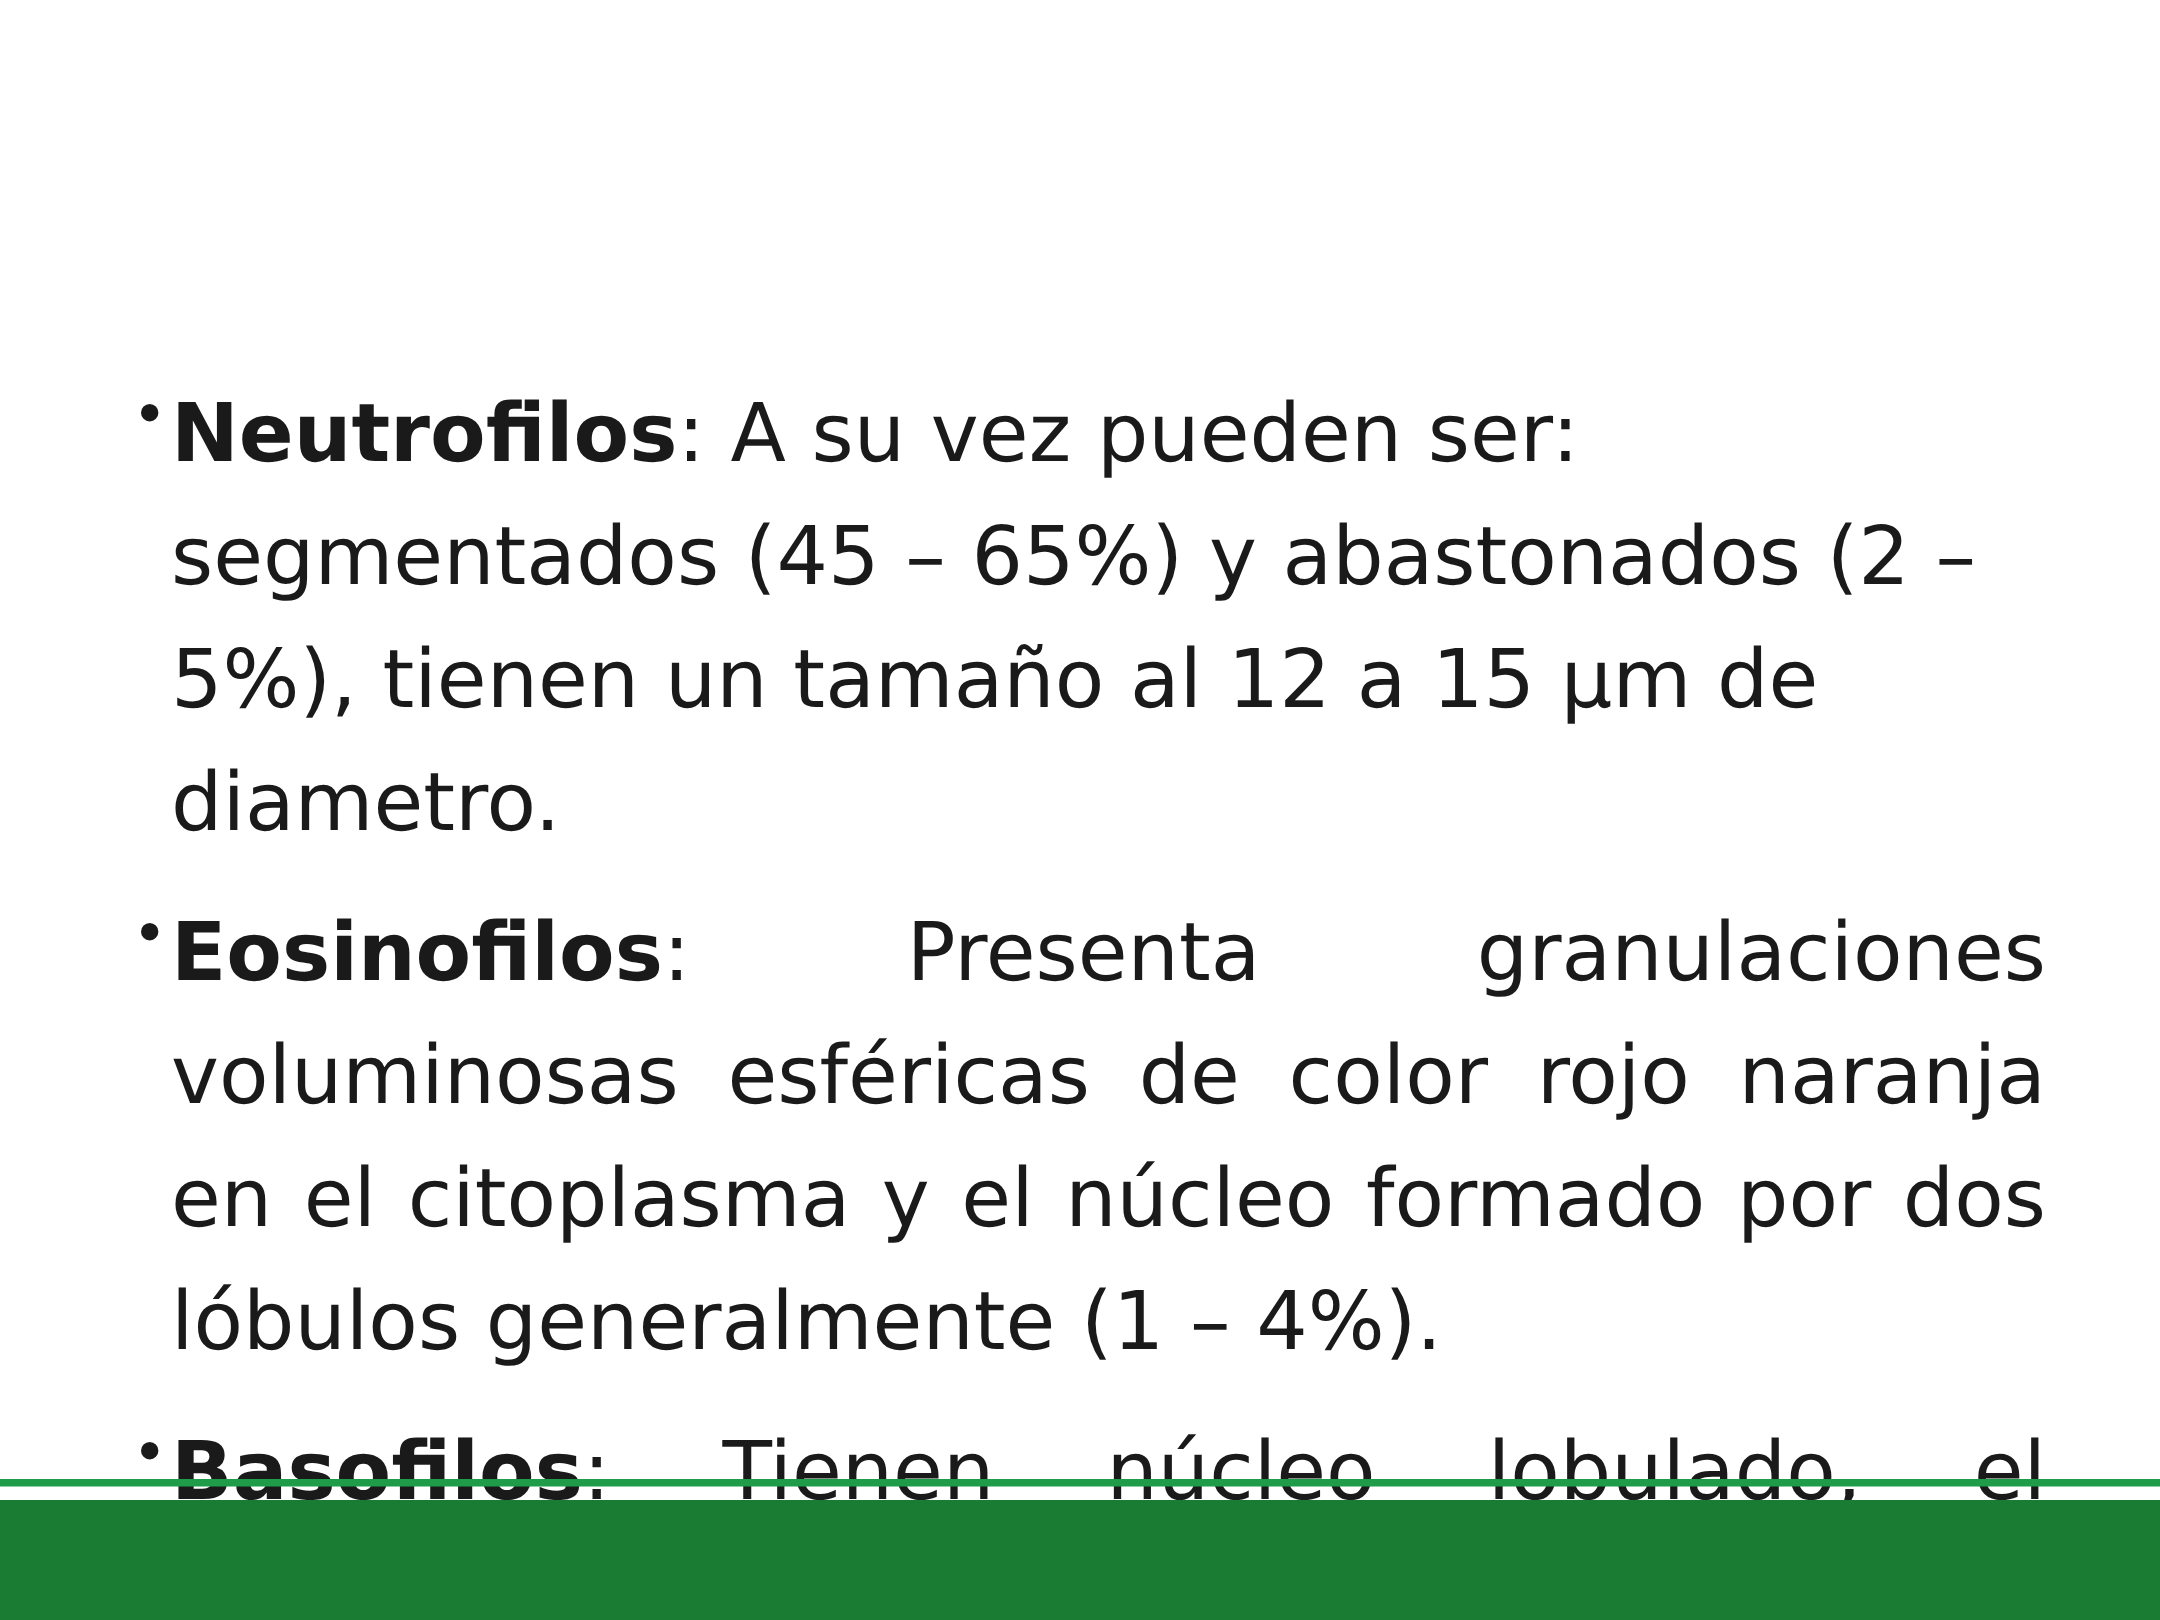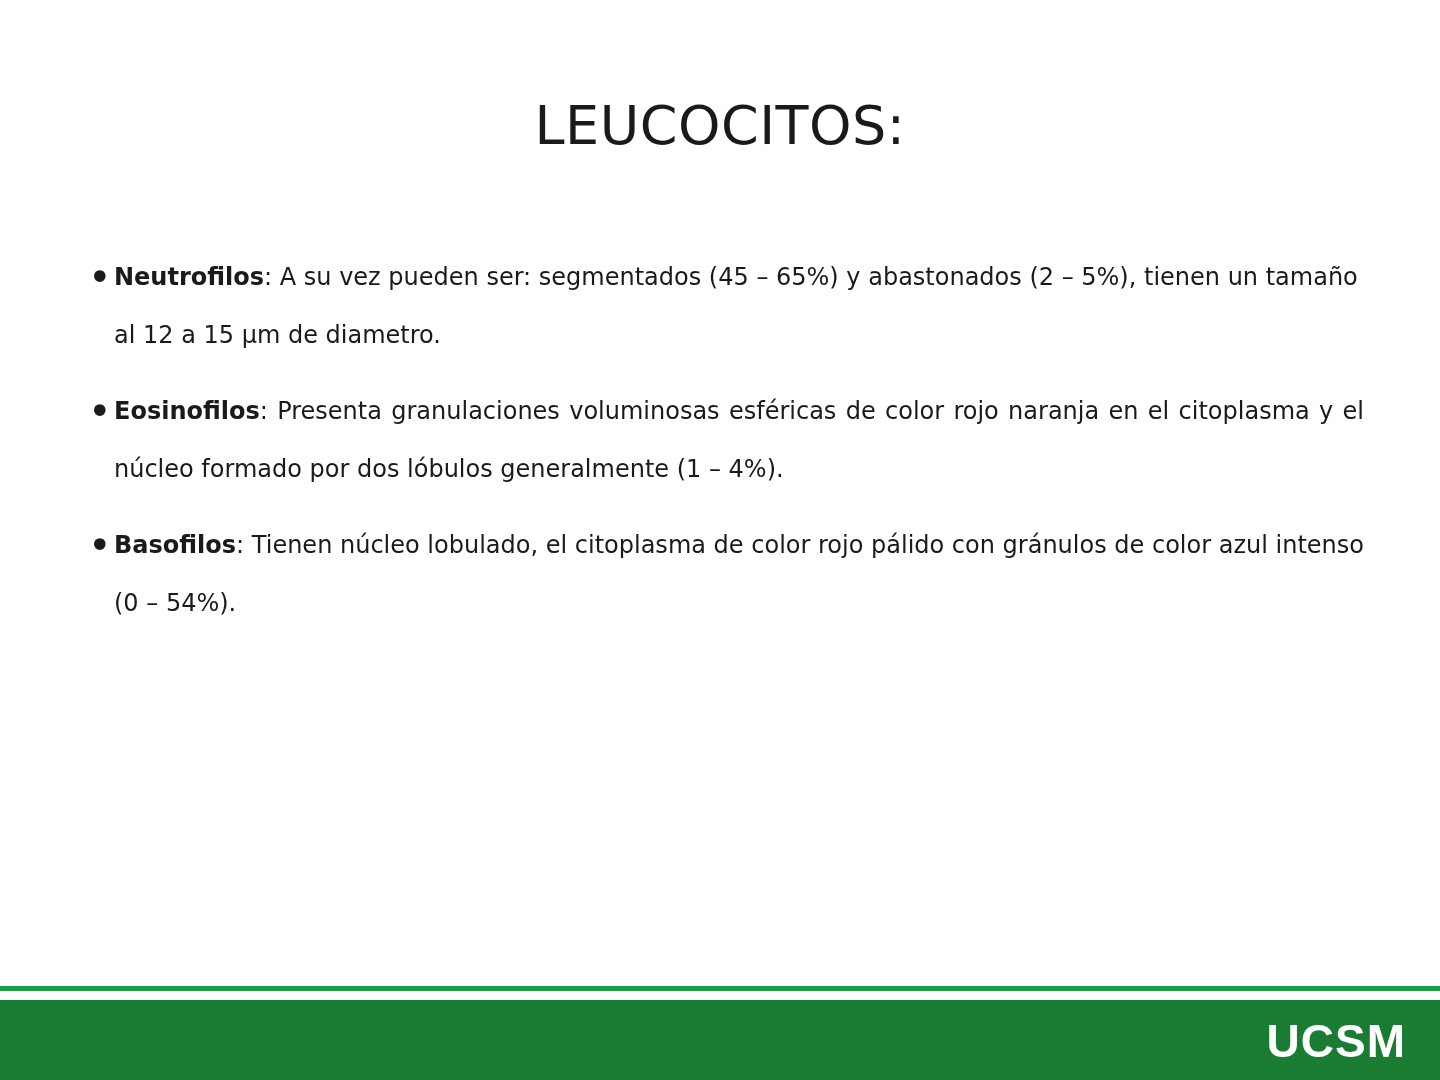--- a/index.html
+++ b/index.html
@@ -51,22 +51,22 @@
     width: 30px;
     font-size: 40px;
     line-height: 58px;
     color: #1a1a1a;
     text-align: left;
     padding-left: 4px;
     box-sizing: border-box;
   }
   .bullet-text {
     flex: 1 1 auto;
-    font-size: 24px;
-    line-height: 58px;
+    font-size: 54px;
+    line-height: 82px;
     color: #1a1a1a;
     text-align: justify;
     text-justify: inter-word;
   }
   .bullet-text.no-justify {
     text-align: left;
   }
   .lead {
     font-weight: bold;
   }
@@ -95,21 +95,20 @@
     color: #ffffff;
     letter-spacing: 1px;
     font-family: "Liberation Sans", sans-serif;
   }
 </style>
 </head>
 <body>
 
 <div class="slide">
 
-  <div class="slide-title">LEUCOCITOS:</div>
 
   <div class="body-block">
 
     <div class="bullet-row">
       <span class="bullet-dot">•</span>
       <span class="bullet-text no-justify"><span class="lead">Neutrofilos</span><span>: A su vez pueden ser: segmentados (45 – 65%) y abastonados (2 – 5%), tienen un tamaño al 12 a 15 μm de diametro.</span></span>
     </div>
 
     <div class="bullet-row">
       <span class="bullet-dot">•</span>
@@ -118,15 +117,14 @@
 
     <div class="bullet-row">
       <span class="bullet-dot">•</span>
       <span class="bullet-text"><span class="lead">Basofilos</span><span>: Tienen núcleo lobulado, el citoplasma de color rojo pálido con gránulos de color azul intenso (0 – 54%).</span></span>
     </div>
 
   </div>
 
   <div class="footer-rule"></div>
   <div class="footer-bar"></div>
-  <div class="footer-logo">UCSM</div>
 
 </div>
 
 </body></html>

